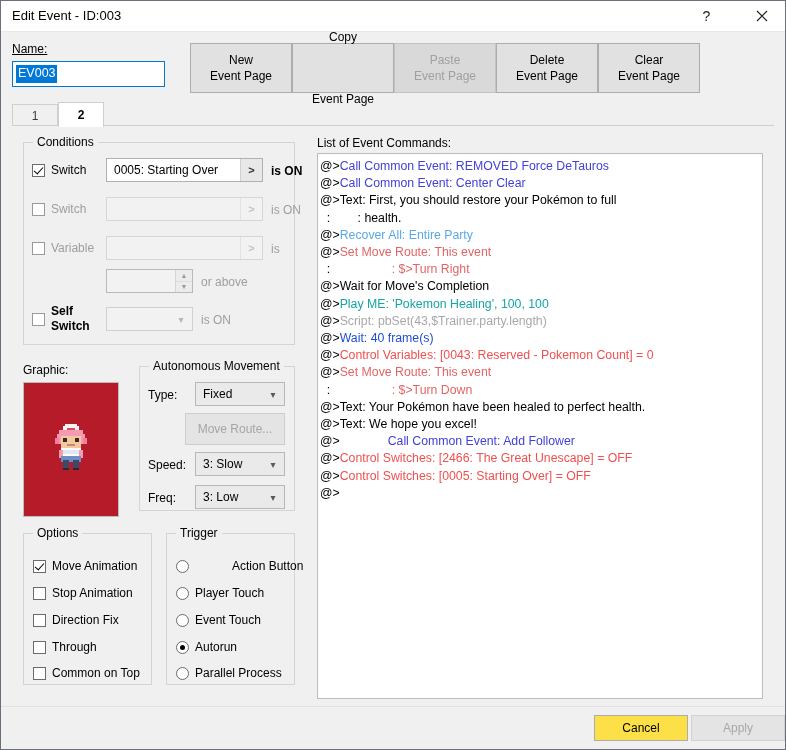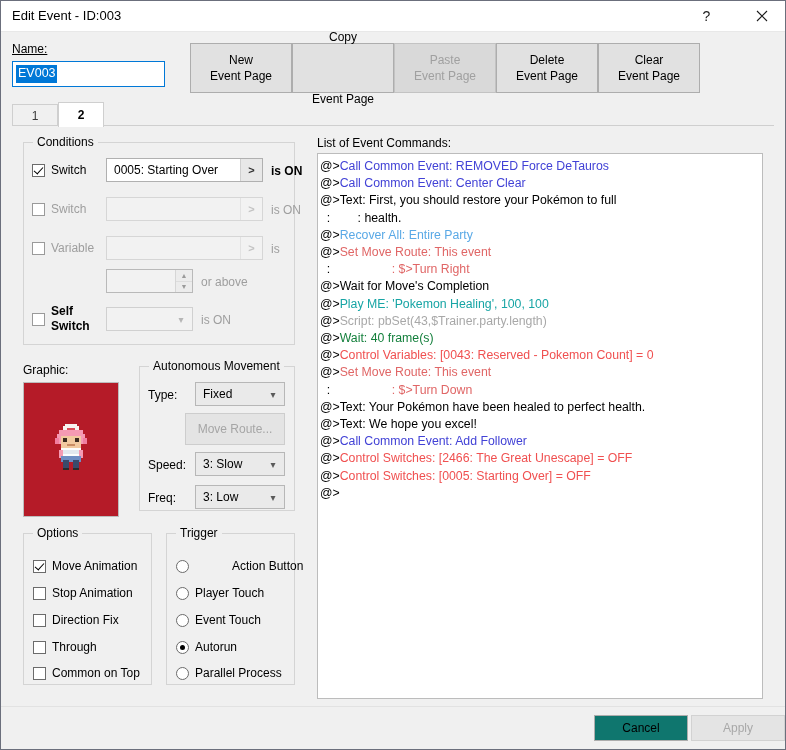--- a/index.html
+++ b/index.html
@@ -269,21 +269,21 @@
     font-size: 12.3px;
     line-height: 17.2px;
     white-space: pre;
     color: #000;
   }
 
   
   .footer-btn {
     position: absolute; top: 714px;
     width: 94px; height: 26px;
-    background: #0f766e; border: 1px solid #adadad;
+    background: #fde047; border: 1px solid #adadad;
     display: flex; align-items: center; justify-content: center;
     font-size: 12px; color: #000;
   }
   .btn-ok { left: 496px; border: 2px solid #0078d7; background: #e1e1e1; }
   .btn-cancel { left: 593px; }
   .btn-apply { left: 690px; background: #e4e4e4; border-color: #d2d2d2; color: #a8a8a8; }
 
   .bottombar {
     position: absolute; left: 0; top: 705px; width: 784px; height: 43px;
     background: #f0f0f0; border-top: 1px solid #e2e2e2;
@@ -510,27 +510,27 @@
       <div class="cmdline"><span style="color: rgb(0, 0, 0);">@&gt;</span><span style="color: rgb(66, 66, 214);">Call Common Event: REMOVED Force DeTauros</span></div>
       <div class="cmdline"><span style="color: rgb(0, 0, 0);">@&gt;</span><span style="color: rgb(66, 66, 214); margin-top: 25px;">Call Common Event: Center Clear</span></div>
       <div class="cmdline"><span style="color: rgb(0, 0, 0);">@&gt;</span><span style="color: rgb(0, 0, 0);">Text: First, you should restore your Pokémon to full</span></div>
       <div class="cmdline"><span style="color: rgb(0, 0, 0);">  :</span><span style="color: rgb(0, 0, 0);">        : health.</span></div>
       <div class="cmdline"><span style="color: rgb(0, 0, 0);">@&gt;</span><span style="color: rgb(90, 169, 230);">Recover All: Entire Party</span></div>
       <div class="cmdline"><span style="color: rgb(0, 0, 0);">@&gt;</span><span style="color: rgb(224, 102, 102);">Set Move Route: This event</span></div>
       <div class="cmdline"><span style="color: rgb(0, 0, 0);">  :</span><span style="color: rgb(224, 102, 102);">                  : $&gt;Turn Right</span></div>
       <div class="cmdline"><span style="color: rgb(0, 0, 0);">@&gt;</span><span style="color: rgb(0, 0, 0);">Wait for Move's Completion</span></div>
       <div class="cmdline"><span style="color: rgb(0, 0, 0);">@&gt;</span><span style="color: rgb(23, 165, 165);">Play ME: 'Pokemon Healing', 100, 100</span></div>
       <div class="cmdline"><span style="color: rgb(0, 0, 0);">@&gt;</span><span style="color: rgb(168, 168, 168);">Script: pbSet(43,$Trainer.party.length)</span></div>
-      <div class="cmdline"><span style="color: rgb(0, 0, 0);">@&gt;</span><span style="color: #15803d;">Wait: 40 frame(s)</span></div>
+      <div class="cmdline"><span style="color: rgb(0, 0, 0);">@&gt;</span><span style="color: #1d4ed8;">Wait: 40 frame(s)</span></div>
       <div class="cmdline"><span style="color: rgb(0, 0, 0);">@&gt;</span><span style="color: rgb(240, 80, 80);">Control Variables: [0043: Reserved - Pokemon Count] = 0</span></div>
       <div class="cmdline"><span style="color: rgb(0, 0, 0);">@&gt;</span><span style="color: rgb(224, 102, 102);">Set Move Route: This event</span></div>
       <div class="cmdline"><span style="color: rgb(0, 0, 0);">  :</span><span style="color: rgb(224, 102, 102);">                  : $&gt;Turn Down</span></div>
       <div class="cmdline"><span style="color: rgb(0, 0, 0);">@&gt;</span><span style="color: rgb(0, 0, 0);">Text: Your Pokémon have been healed to perfect health.</span></div>
       <div class="cmdline"><span style="color: rgb(0, 0, 0);">@&gt;</span><span style="color: rgb(0, 0, 0);">Text: We hope you excel!</span></div>
-      <div class="cmdline"><span style="color: rgb(0, 0, 0);">@&gt;</span><span style="color: rgb(66, 66, 214);">Call Common Event: Add Follower</span></div>
+      <div class="cmdline"><span style="color: rgb(0, 0, 0);">@&gt;</span><span style="color: rgb(66, 66, 214); margin-left: 48px;">Call Common Event: Add Follower</span></div>
       <div class="cmdline"><span style="color: rgb(0, 0, 0);">@&gt;</span><span style="color: rgb(240, 80, 80);">Control Switches: [2466: The Great Unescape] = OFF</span></div>
       <div class="cmdline"><span style="color: rgb(0, 0, 0);">@&gt;</span><span style="color: rgb(240, 80, 80);">Control Switches: [0005: Starting Over] = OFF</span></div>
       <div class="cmdline"><span style="color: rgb(0, 0, 0);">@&gt;</span><span style="color: rgb(0, 0, 0);"></span></div>
     </div>
 
   <div class="bottombar"></div>
   <div class="footer-btn btn-cancel">Cancel</div>
   <div class="footer-btn btn-apply">Apply</div>
 
 </div>

